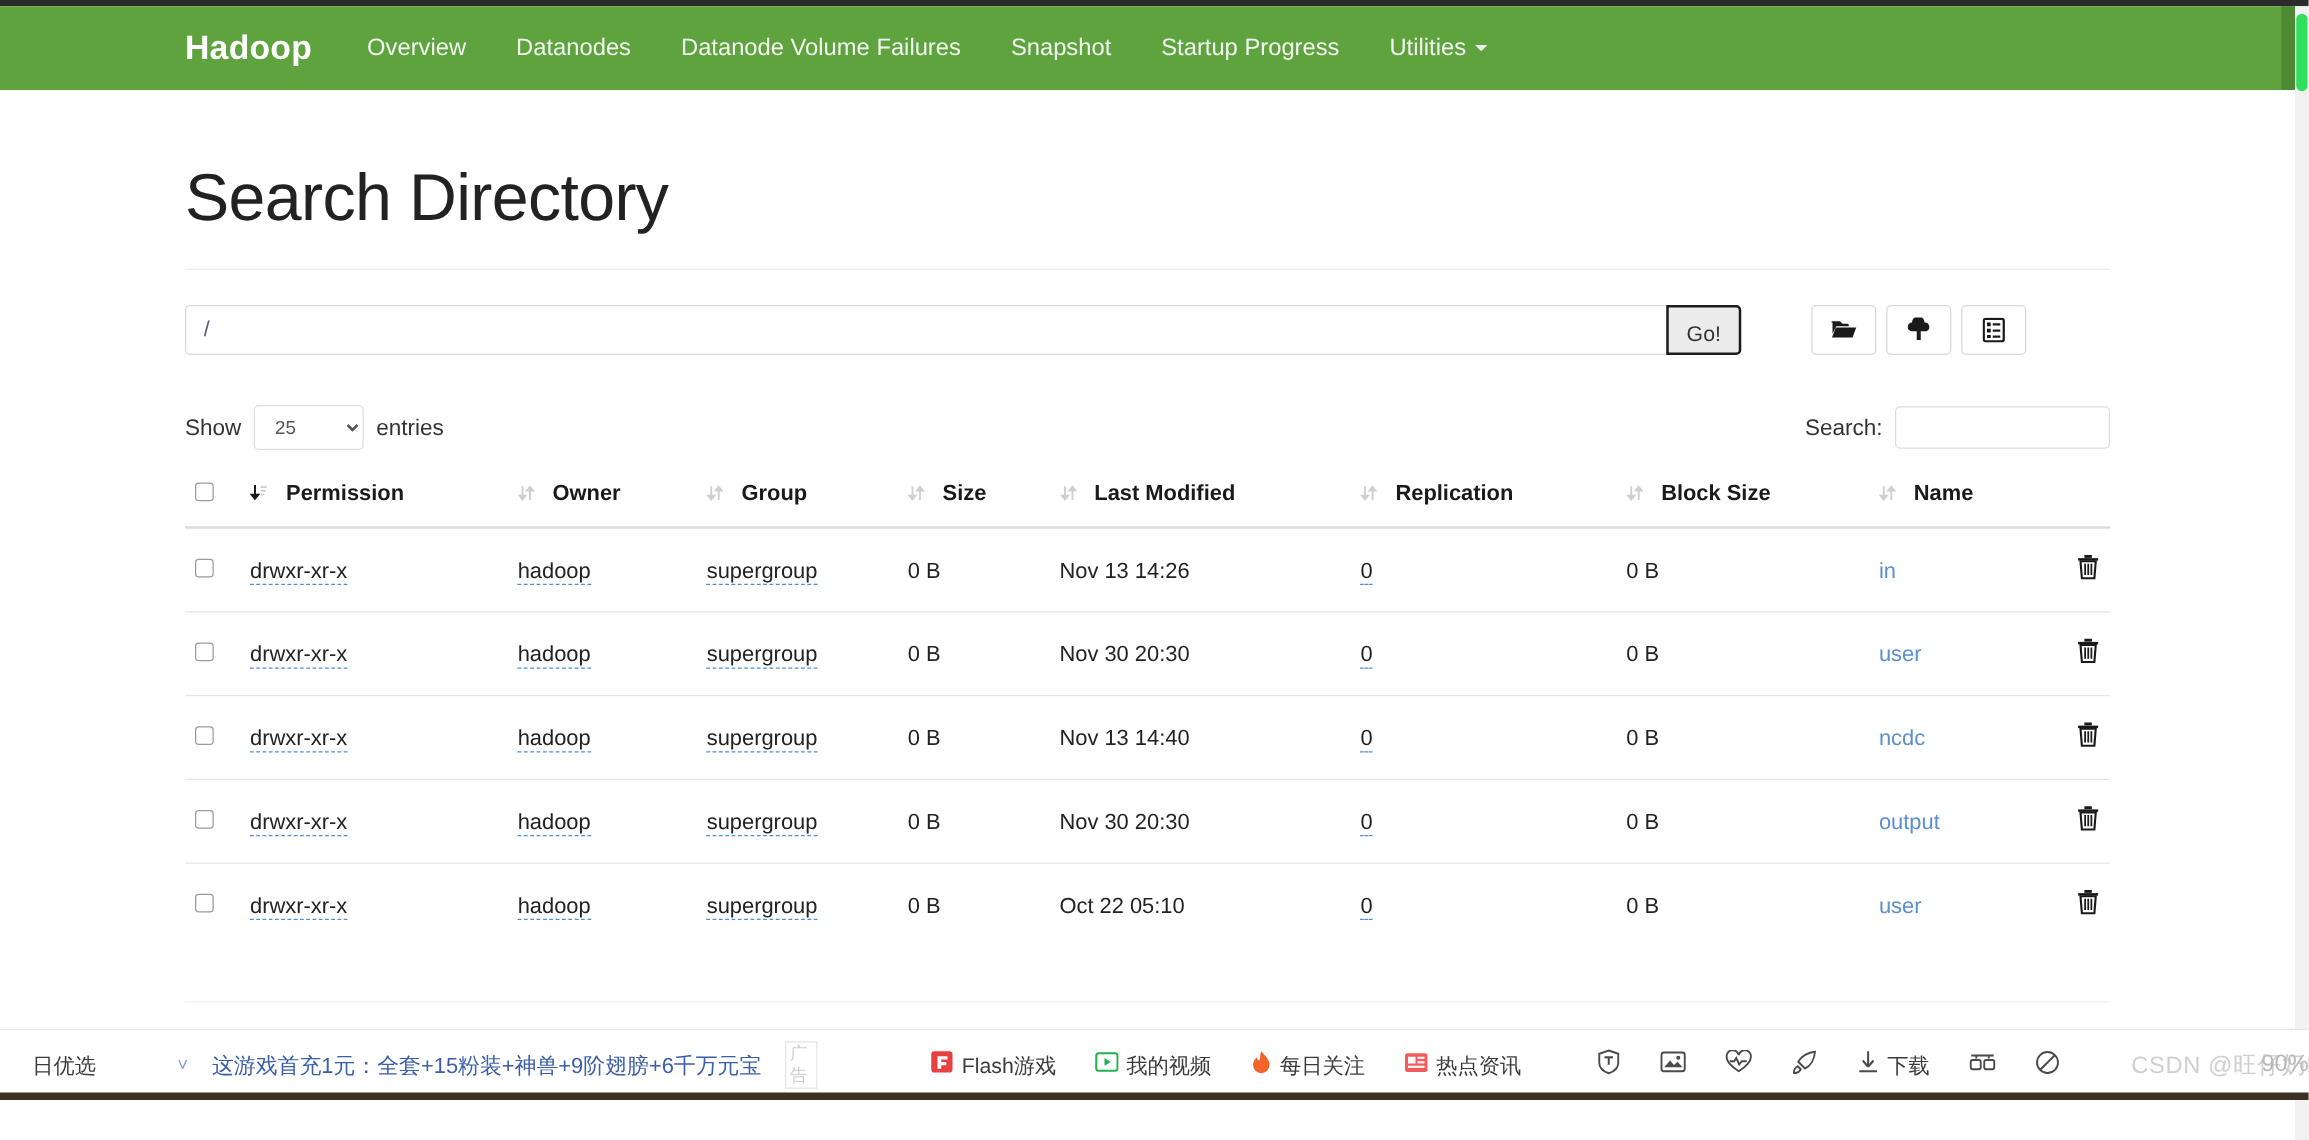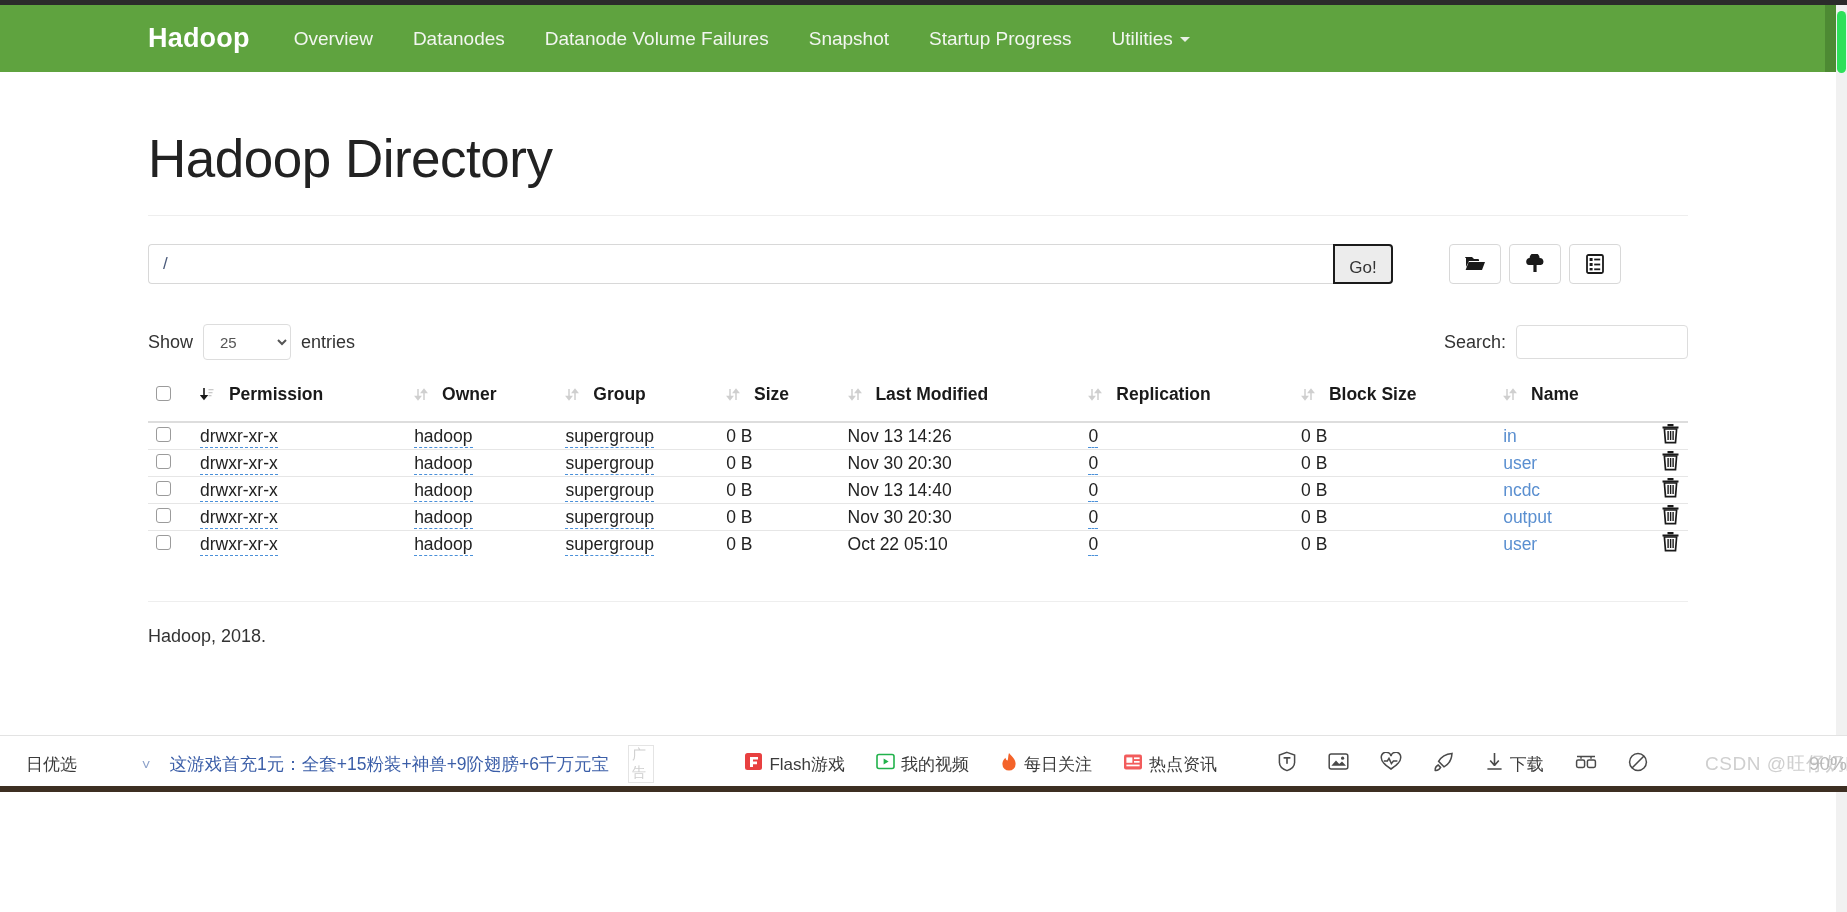--- a/index.html
+++ b/index.html
@@ -6,21 +6,21 @@
   html, body {
     margin: 0; padding: 0;
     width: 1847px; height: 912px;
     overflow: hidden;
     background: #ffffff;
     font-family: "Liberation Sans", sans-serif;
   }
   .page {
     position: relative;
     width: 1847px;
-    height: 792px;
+    height: 880px;
     background: #fff;
   }
 
   
   .top-strip {
     position: absolute; top: 0; left: 0;
     width: 1847px; height: 5px;
     background: #2b2b2b;
   }
 
@@ -206,21 +206,21 @@
     text-align: left;
     font-weight: bold;
     color: #1a1a1a;
     padding: 10px 8px 14px 8px;
     border-bottom: 2px solid #dddddd;
     white-space: nowrap;
     cursor: pointer;
     vertical-align: middle;
   }
   table.files tbody td {
-    padding: 0 8px;
+    padding: 20px 8px;
     border-top: 1px solid #e6e6e6;
     color: #222;
     vertical-align: middle;
     white-space: nowrap;
   }
   .sort-ico {
     display: inline-block;
     margin-right: 9px;
     vertical-align: -2px;
   }
@@ -374,21 +374,21 @@
     <a class="nav-link"><span>Utilities</span><span class="caret"></span></a>
   </div>
   <div class="navbar-overlap"></div>
 
   <div class="scrollbar-track">
     <div class="scrollbar-thumb"></div>
   </div>
 
   <div class="container">
 
-    <h1 class="page-title">Hadoop Directory</h1>
+    <h1 class="page-title">Search Directory</h1>
     <hr class="hr">
 
     <div class="pathbar-row">
       <div class="input-group">
         <input class="path-input" type="text" value="/" style="">
         <button class="go-btn">Go!</button>
       </div>
       <div class="btn-group">
         <button class="icon-btn">
           <span>

